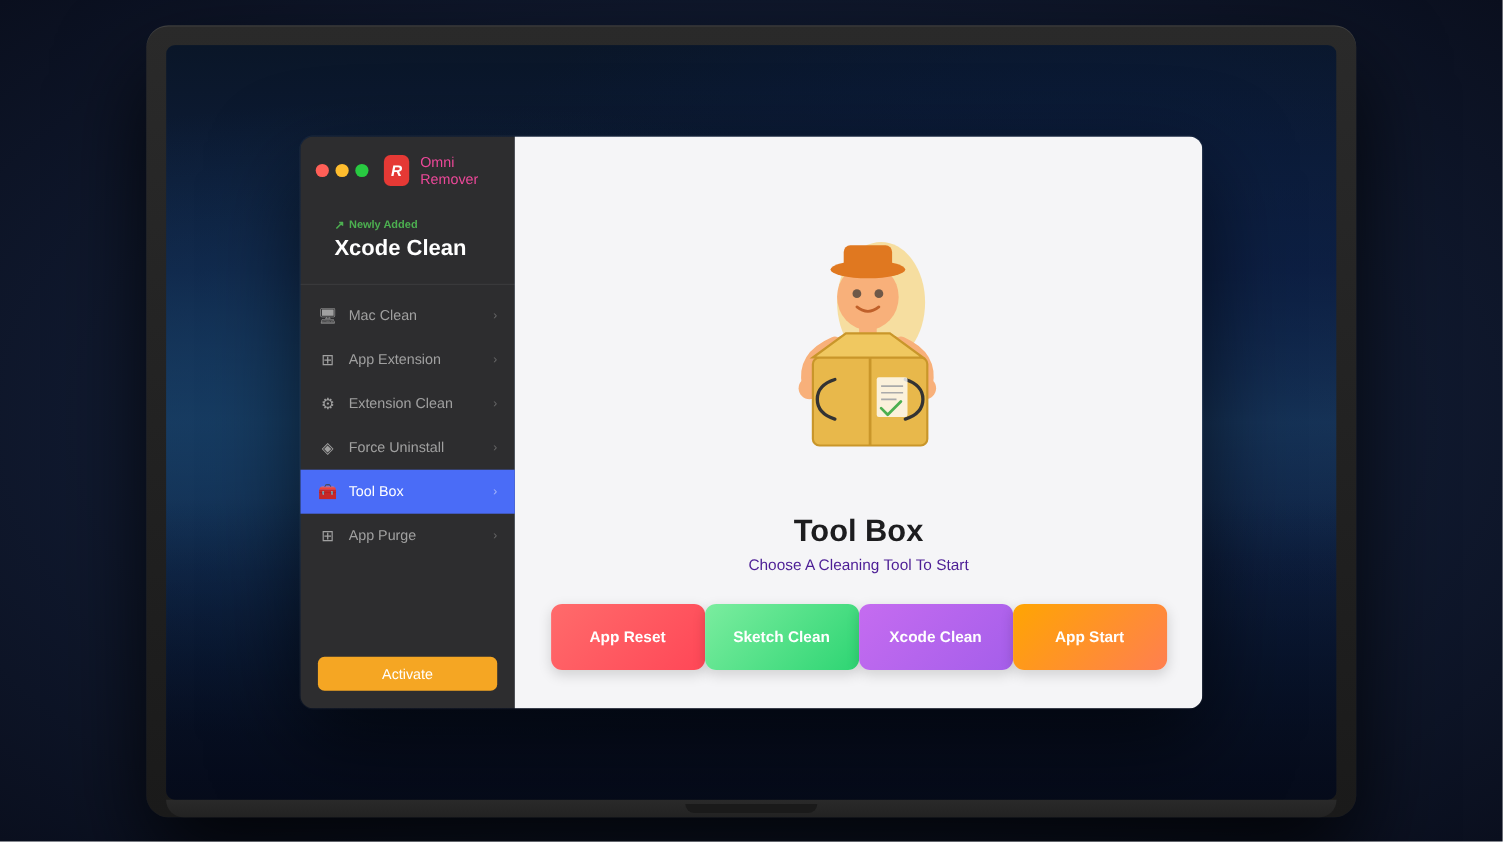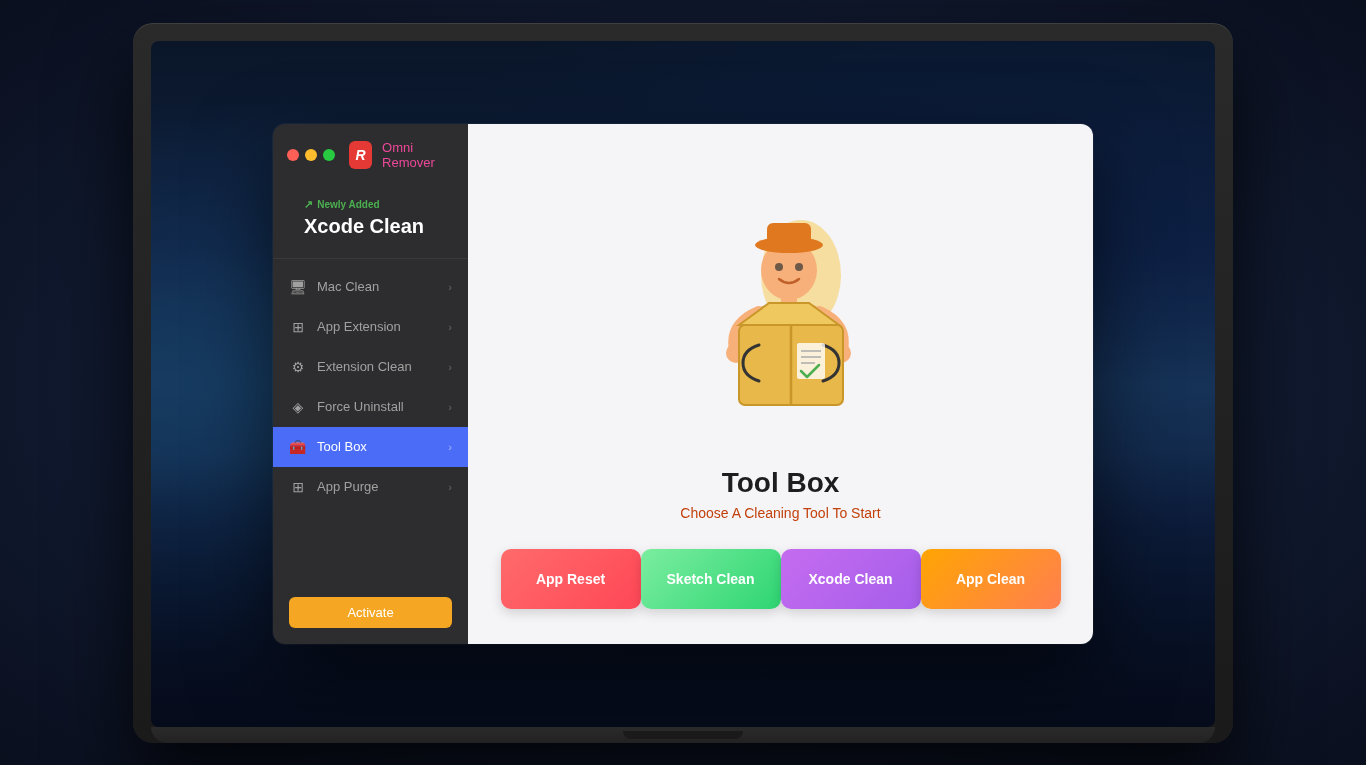--- a/index.html
+++ b/index.html
@@ -237,21 +237,21 @@
     
     .content-title {
       font-size: 28px;
       font-weight: 600;
       color: #1d1d1f;
       margin-bottom: 6px;
     }
 
     .content-subtitle {
       font-size: 14px;
-      color: #c2410c;
+      color: #4c1d95;
       margin-bottom: 28px;
     }
 
     
     .tool-buttons {
       display: flex;
       margin-bottom: 10px;
     }
 
     .tool-btn {
@@ -416,21 +416,21 @@
           </div>
 
           <h1 class="content-title">Tool Box</h1>
           <p class="content-subtitle">Choose A Cleaning Tool To Start</p>
 
           <div class="tool-buttons">
 
             <button class="tool-btn btn-app-reset">App Reset</button>
             <button class="tool-btn btn-sketch-clean">Sketch Clean</button>
             <button class="tool-btn btn-xcode-clean">Xcode Clean</button>
-            <button class="tool-btn btn-app-update">App Clean</button>
+            <button class="tool-btn btn-app-update">App Start</button>
 
           </div>
 
         </div>
 
       </div>
 
     </div>
   </div>
   <div class="laptop-bottom">

